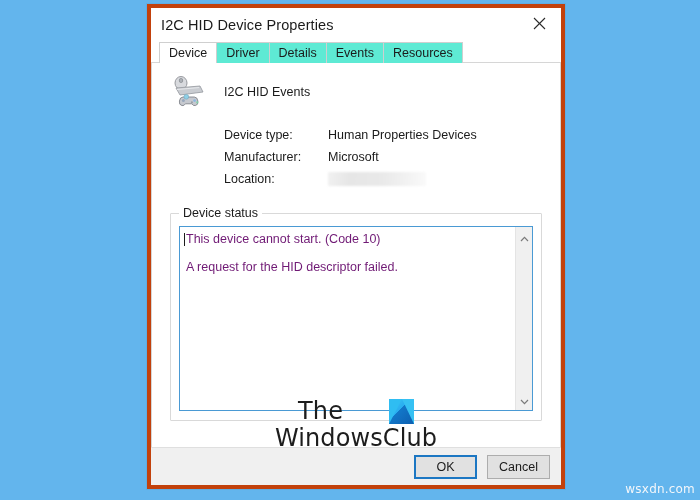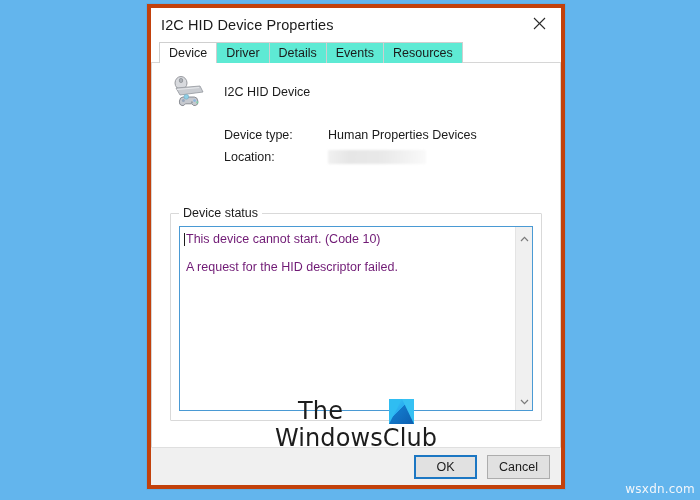--- a/index.html
+++ b/index.html
@@ -351,27 +351,31 @@
           <path d="M7 13.5 L29 11.6" stroke="#e7e9ec" stroke-width="1" fill="none"></path>
 
           <path d="M13 21 q-3 0 -3.6 4 q-0.6 4 2.6 4.6 q2.2 0.4 3.4 -1.8 h6.5 q1.2 2.2 3.4 1.8 q3.2 -0.6 2.6 -4.6 q-0.6 -4 -3.6 -4 z" fill="#c6c9cf" stroke="#82868c" stroke-width="0.9" stroke-linejoin="round"></path>
           <circle cx="13.4" cy="24.6" r="1.5" fill="#9aa9bd"></circle>
           <circle cx="24.6" cy="24.6" r="1.4" fill="#8fb8e0"></circle>
           <circle cx="27.3" cy="26.4" r="1.1" fill="#7fd0a8"></circle>
           <circle cx="21.9" cy="26.3" r="1.1" fill="#9aa0a8"></circle>
           <circle cx="16.3" cy="20.8" r="2.4" fill="#8ecfe6" stroke="#6fa8c0" stroke-width="0.6"></circle>
         </svg>
       </div>
-      <div id="device-name">I2C HID Device</div>
+      <div id="device-name">I2C HID Events</div>
     </div>
 
     <div id="props">
       <div class="prop-row">
         <div class="prop-label">Device type:</div>
         <div class="prop-value">Human Properties Devices</div>
+      </div>
+      <div class="prop-row">
+        <div class="prop-label">Manufacturer:</div>
+        <div class="prop-value">Microsoft</div>
       </div>
       <div class="prop-row">
         <div class="prop-label">Location:</div>
         <div class="prop-value redacted"></div>
       </div>
     </div>
 
     <div id="status-group">
       <div id="status-legend">Device status</div>
       <div id="status-box">

